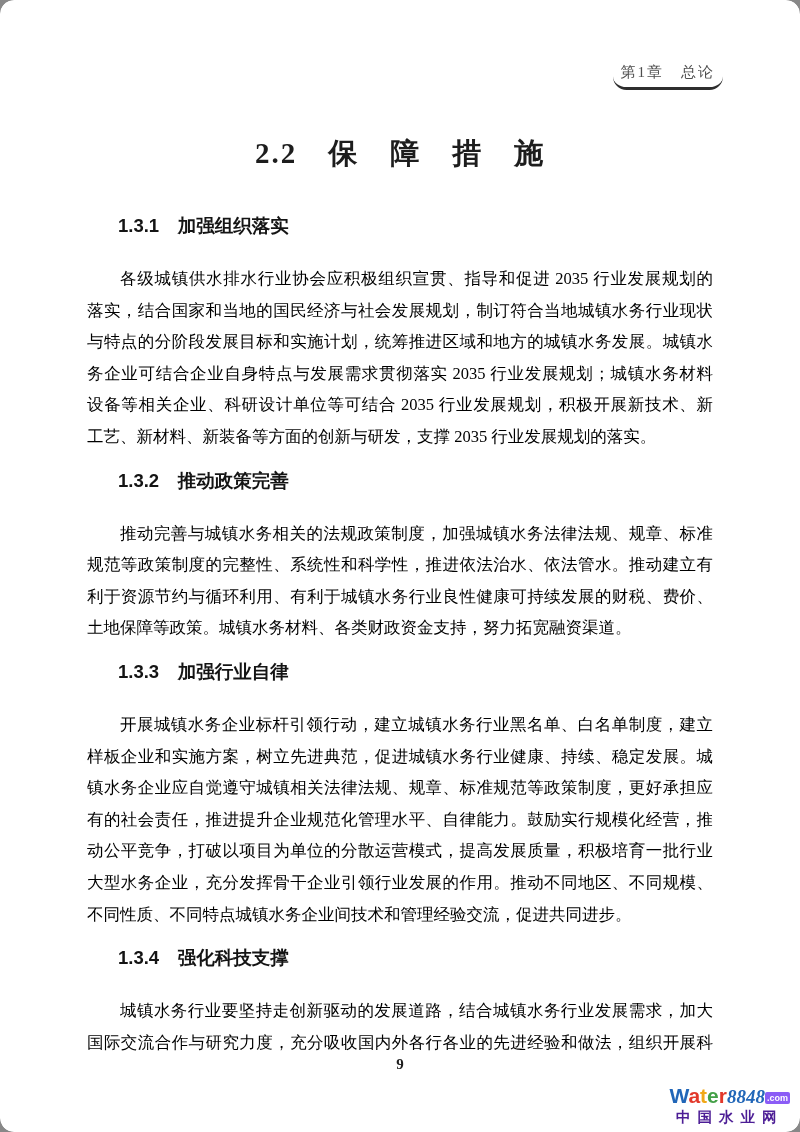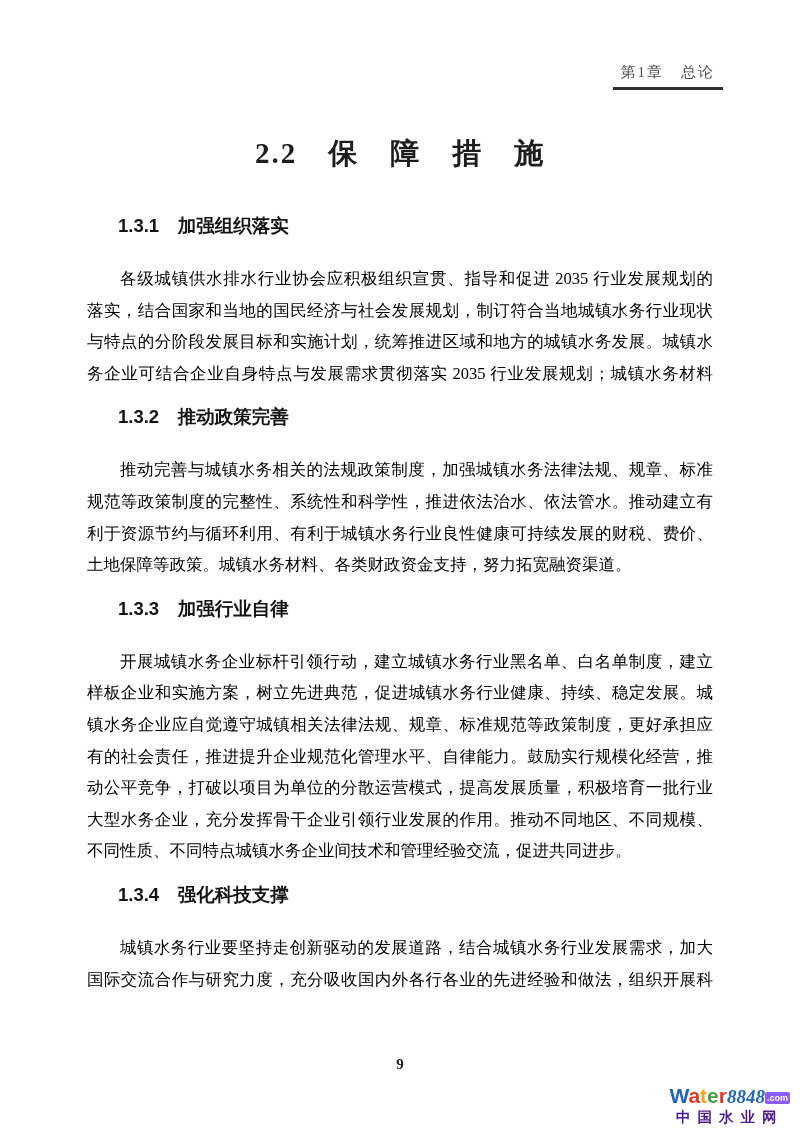--- a/index.html
+++ b/index.html
@@ -1,15 +1,15 @@
 <!DOCTYPE html>
 <html><head>
 <meta charset="utf-8">
 <style>
-  * { margin:0; padding:0; box-sizing:border-box; }
+  * { margin:0; padding:0; box-sizing:border-box;border-radius:14px; }
   html,body { background:#888; }
   .page {
     position:relative;
     width:800px; height:1132px;
     margin:0 auto;
     background:#ffffff;
     overflow:hidden;
     font-family:"Liberation Serif","DejaVu Serif",serif;
     color:#262626;
   }
@@ -93,20 +93,22 @@
   <div class="content">
 
     <div class="doc-title">2.2　保　障　措　施</div>
 
     <div class="sec-heading">1.3.1　加强组织落实</div>
     <div class="para">
       <div class="line first">各级城镇供水排水行业协会应积极组织宣贯、指导和促进 2035 行业发展规划的</div>
       <div class="line">落实，结合国家和当地的国民经济与社会发展规划，制订符合当地城镇水务行业现状</div>
       <div class="line">与特点的分阶段发展目标和实施计划，统筹推进区域和地方的城镇水务发展。城镇水</div>
       <div class="line">务企业可结合企业自身特点与发展需求贯彻落实 2035 行业发展规划；城镇水务材料</div>
+      <div class="line">设备等相关企业、科研设计单位等可结合 2035 行业发展规划，积极开展新技术、新</div>
+      <div class="line last">工艺、新材料、新装备等方面的创新与研发，支撑 2035 行业发展规划的落实。</div>
     </div>
 
     <div class="sec-heading">1.3.2　推动政策完善</div>
     <div class="para">
       <div class="line first">推动完善与城镇水务相关的法规政策制度，加强城镇水务法律法规、规章、标准</div>
       <div class="line">规范等政策制度的完整性、系统性和科学性，推进依法治水、依法管水。推动建立有</div>
       <div class="line">利于资源节约与循环利用、有利于城镇水务行业良性健康可持续发展的财税、费价、</div>
       <div class="line last">土地保障等政策。城镇水务材料、各类财政资金支持，努力拓宽融资渠道。</div>
     </div>
 

